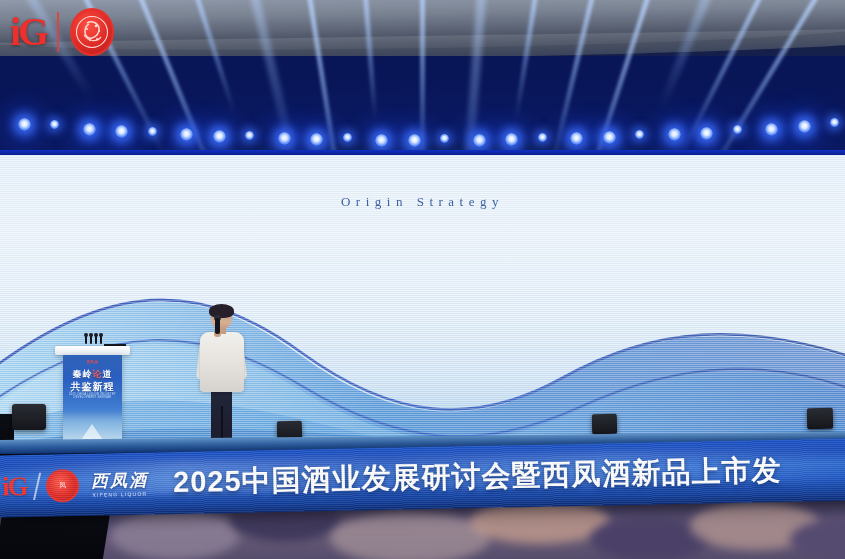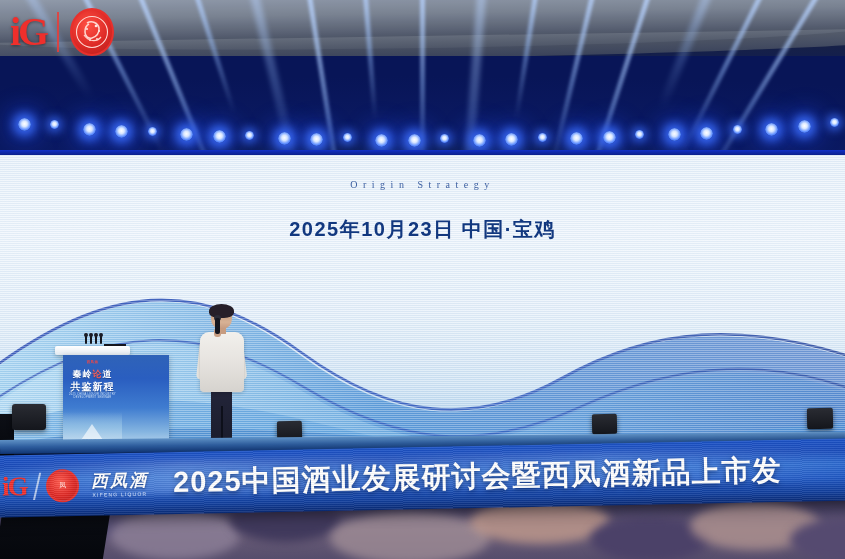--- a/index.html
+++ b/index.html
@@ -70,22 +70,22 @@
   .wave{position:absolute;left:0;width:100%;height:200px;bottom:-10px;}
 
   
   .textblock{position:absolute;left:0;top:22px;width:845px;text-align:center;z-index:5;}
   .zh-logo{
     font-family:"Liberation Serif",serif;font-weight:700;
     font-size:42px;letter-spacing:6px;color:#1a3a8f;line-height:1;
     text-shadow:0 1px 0 rgba(255,255,255,.5);
   }
   .en-logo{
-    font-family:"Liberation Serif",serif;font-size:10px;letter-spacing:5.5px;
-    color:#3c5fa0;margin-top:7px;
+    font-family:"Liberation Serif",serif;font-size:13px;letter-spacing:5.5px;
+    color:#3c5fa0;margin-top:22px;
   }
   .main-title{
     margin-top:21px;font-family:"Liberation Sans",sans-serif;font-weight:700;
     font-size:39px;letter-spacing:2px;color:#123a93;line-height:1;
   }
   .subtitle{
     margin-top:26px;font-family:"Liberation Sans",sans-serif;font-weight:700;
     font-size:20px;letter-spacing:1.5px;color:#12387f;
   }
 
@@ -110,21 +110,21 @@
   .sp-mic-head{position:absolute;left:18px;top:9px;width:7px;height:6px;background:#2b2c38;border-radius:50%;z-index:4;}
   .sp-shadow{position:absolute;left:8px;top:138px;width:38px;height:6px;border-radius:50%;
     background:rgba(40,60,100,.3);filter:blur(2px);}
 
   
   .podium{position:absolute;left:63px;top:346px;width:59px;height:100px;z-index:8;}
   .pod-top{position:absolute;left:-8px;top:0;width:75px;height:9px;
     background:linear-gradient(180deg,#ffffff,#e2e9f0);border-radius:2px;box-shadow:0 2px 4px rgba(0,0,0,.22);}
   .pod-body{position:absolute;left:0;top:9px;width:59px;height:91px;
     background:linear-gradient(180deg,#2f63b8 0%,#2a5ec0 26%,#3f7cd0 58%,#84b4e0 84%,#b9d6ee 100%);
-    box-shadow:0 2px 6px rgba(0,0,0,.25);overflow:hidden;padding-left:47px;}
+    box-shadow:0 2px 6px rgba(0,0,0,.25);overflow:hidden;}
   .pod-mount{position:absolute;left:22px;top:-11px;width:16px;height:11px;}
   .pod-mic{position:absolute;top:0;width:2px;height:9px;background:#15161e;border-radius:1px;}
   .pod-mic-b{position:absolute;top:-2px;width:3.5px;height:4px;background:#1b1c26;border-radius:50%;}
   .pod-bar{position:absolute;left:19px;top:9px;width:22px;height:1.6px;background:#16171f;}
   .pod-stem{position:absolute;left:29px;top:9px;width:1.6px;height:8px;background:#16171f;}
   .pod-logo{position:absolute;left:0;top:5px;width:59px;text-align:center;
     font-size:3.4px;color:#e8484a;letter-spacing:.4px;font-weight:700;}
   .pod-l1{position:absolute;left:0;top:13px;width:59px;text-align:center;
     font-family:"Liberation Serif",serif;font-weight:700;font-size:9px;color:#fff;letter-spacing:1px;
     text-shadow:0 1px 1px rgba(0,20,60,.4);}
@@ -283,21 +283,20 @@
       <path d="M-20,120 C120,10 210,30 300,95 C390,160 470,170 560,120 C650,70 740,60 870,105 L870,200 L-20,200 Z" fill="url(#w1)"></path>
       <path d="M-20,155 C110,60 200,70 300,130 C400,190 480,196 580,150 C680,105 770,100 870,140 L870,200 L-20,200 Z" fill="url(#w2)" opacity=".85"></path>
       <path d="M-20,118 C120,8 212,28 302,93 C392,158 472,168 562,118 C652,68 742,58 870,103" fill="none" stroke="url(#w3)" stroke-width="2.6"></path>
       <path d="M-20,150 C110,56 202,66 302,126 C402,186 482,192 582,146 C682,101 772,96 870,136" fill="none" stroke="url(#w3)" stroke-width="2.2" opacity=".8"></path>
       <path d="M-20,176 C140,110 260,150 380,178 C500,198 620,182 870,160 L870,200 L-20,200 Z" fill="#3f8fd6" opacity=".45"></path>
       <path d="M-20,190 C160,150 320,176 520,186 C660,192 780,184 870,176 L870,200 L-20,200 Z" fill="#2a6fc0" opacity=".5"></path>
     </svg>
 
     <div class="textblock">
       <div class="en-logo">Origin Strategy</div>
-      <div class="subtitle">2025年10月23日  中国·宝鸡</div>
     </div>
   </div>
 
   <div class="podium">
     <div class="pod-mount">
       <div class="pod-bar"></div>
       <div class="pod-stem"></div>
       <div class="pod-mic" style="left:0"></div>
       <div class="pod-mic-b" style="left:-0.7px"></div>
       <div class="pod-mic" style="left:5px"></div>

